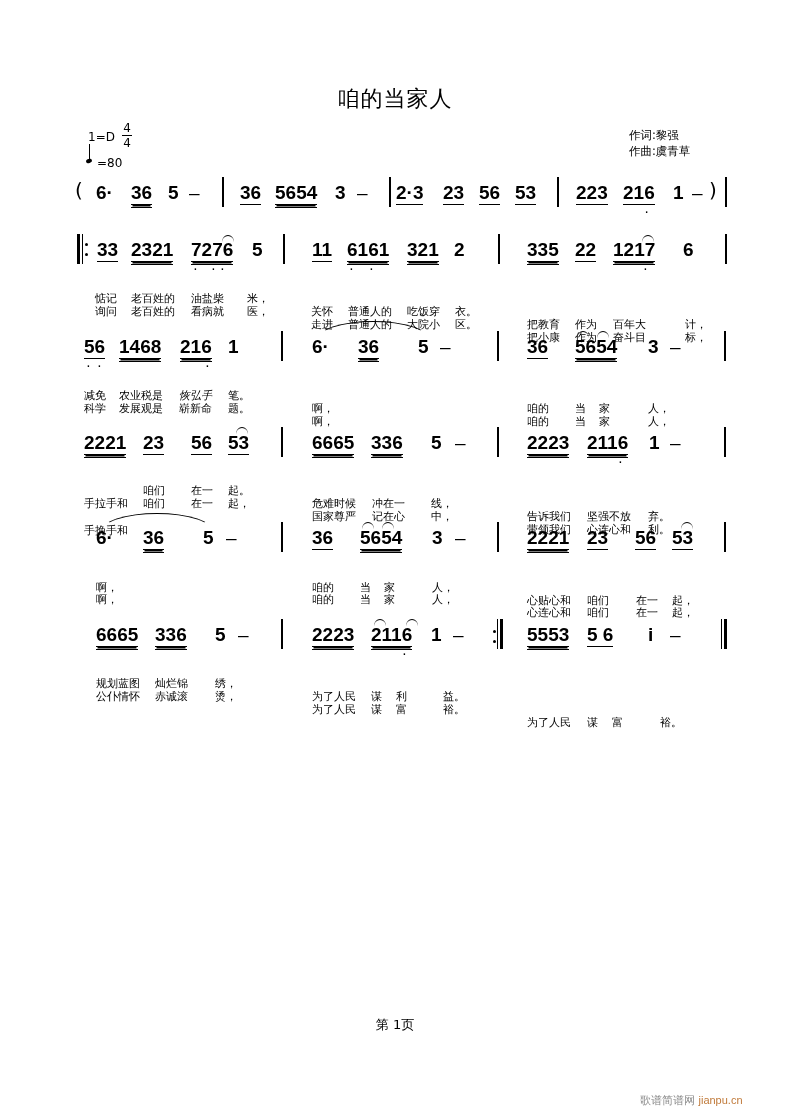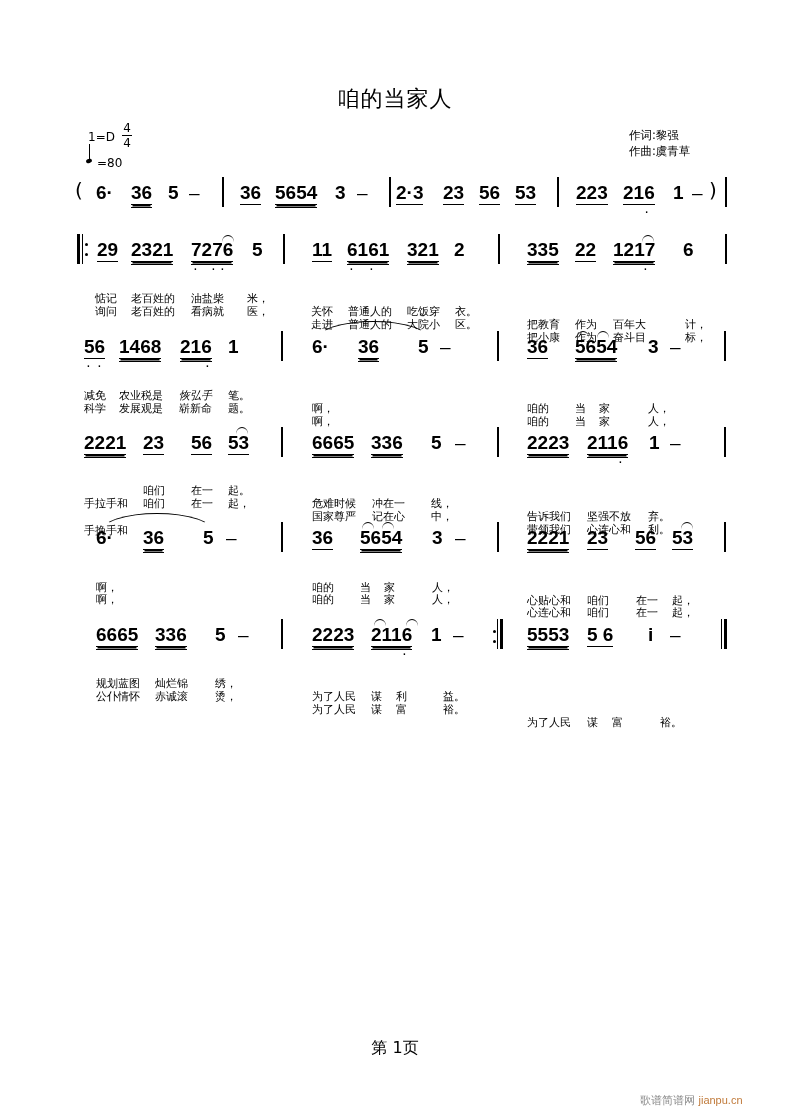--- a/index.html
+++ b/index.html
@@ -18,21 +18,21 @@
   .ul2 { background: none; }
   .ul2::after { content: ""; position: absolute; left: 0; right: 0; bottom: -4px; border-bottom: 1.5px solid #000; }
   .dot { position: absolute; font-size: 10px; line-height: 10px; font-weight: bold; }
   .dotb { bottom: -13px; }
   .barline { position: absolute; width: 1.5px; background: #000; }
   .bar-thick { position: absolute; width: 3px; background: #000; }
   .lyr { font-size: 11px; line-height: 13px; white-space: pre; font-family: "DejaVu Sans", sans-serif; }
   .slur { position: absolute; border-top: 1.2px solid #000; border-radius: 50% 50% 0 0 / 100% 100% 0 0; height: 6px; }
   .slur-big { position: absolute; border-top: 1.2px solid #000; border-left: 1.2px solid #000; border-right: 1.2px solid #000; border-radius: 50% 50% 0 0 / 100% 100% 0 0; height: 18px; border-left-color: #000; }
   .paren { font-size: 20px; font-weight: normal; font-family: "DejaVu Sans", sans-serif; }
-  .footer { left: 0; width: 790px; top: 1038px; text-align: center; font-size: 16px; }
+  .footer { left: 0; width: 790px; top: 1016px; text-align: center; font-size: 13px; }
   .wm { left: 640px; top: 1093px; font-size: 11px; color: #8a8a8a; }
   .wm span.en { color: #c07a3a; font-family: "Liberation Sans", sans-serif; }
   .repdot { position: absolute; width: 3px; height: 3px; background: #000; border-radius: 50%; }
 </style>
 </head>
 <body>
 
 <div class="abs title">咱的当家人</div>
 
 <div class="abs meta" style="left:88px;top:130px;">1=D</div>
@@ -75,21 +75,21 @@
   <div class="abs paren" style="left:709px;top:178px;">)</div>
   <div class="barline" style="left:725px;top:177px;height:30px;"></div>
 </div>
 
 <div>
   <div class="bar-thick" style="left:77px;top:234px;height:30px;"></div>
   <div class="barline" style="left:82px;top:234px;height:30px;width:1px;"></div>
   <div class="repdot" style="left:85px;top:243px;"></div>
   <div class="repdot" style="left:85px;top:253px;"></div>
 
-  <div class="abs n" style="left:97px;top:240px;"><span class="grp ul1">29</span></div>
+  <div class="abs n" style="left:97px;top:240px;"><span class="grp ul1">33</span></div>
   <div class="abs n" style="left:131px;top:240px;"><span class="grp ul2">2321</span></div>
   <div class="abs n" style="left:191px;top:240px;"><span class="grp ul2">7276</span><span class="dot dotb" style="left:3px;">·</span><span class="dot dotb" style="left:21px;">·</span><span class="dot dotb" style="left:30px;">·</span></div>
   <div class="slur" style="left:222px;top:235px;width:12px;"></div>
   <div class="abs n" style="left:252px;top:240px;">5</div>
   <div class="barline" style="left:283px;top:234px;height:30px;"></div>
 
   <div class="abs n" style="left:312px;top:240px;"><span class="grp ul1">11</span></div>
   <div class="abs n" style="left:347px;top:240px;"><span class="grp ul2">6161</span><span class="dot dotb" style="left:3px;">·</span><span class="dot dotb" style="left:23px;">·</span></div>
   <div class="abs n" style="left:407px;top:240px;"><span class="grp ul2">321</span></div>
   <div class="abs n" style="left:454px;top:240px;">2</div>

